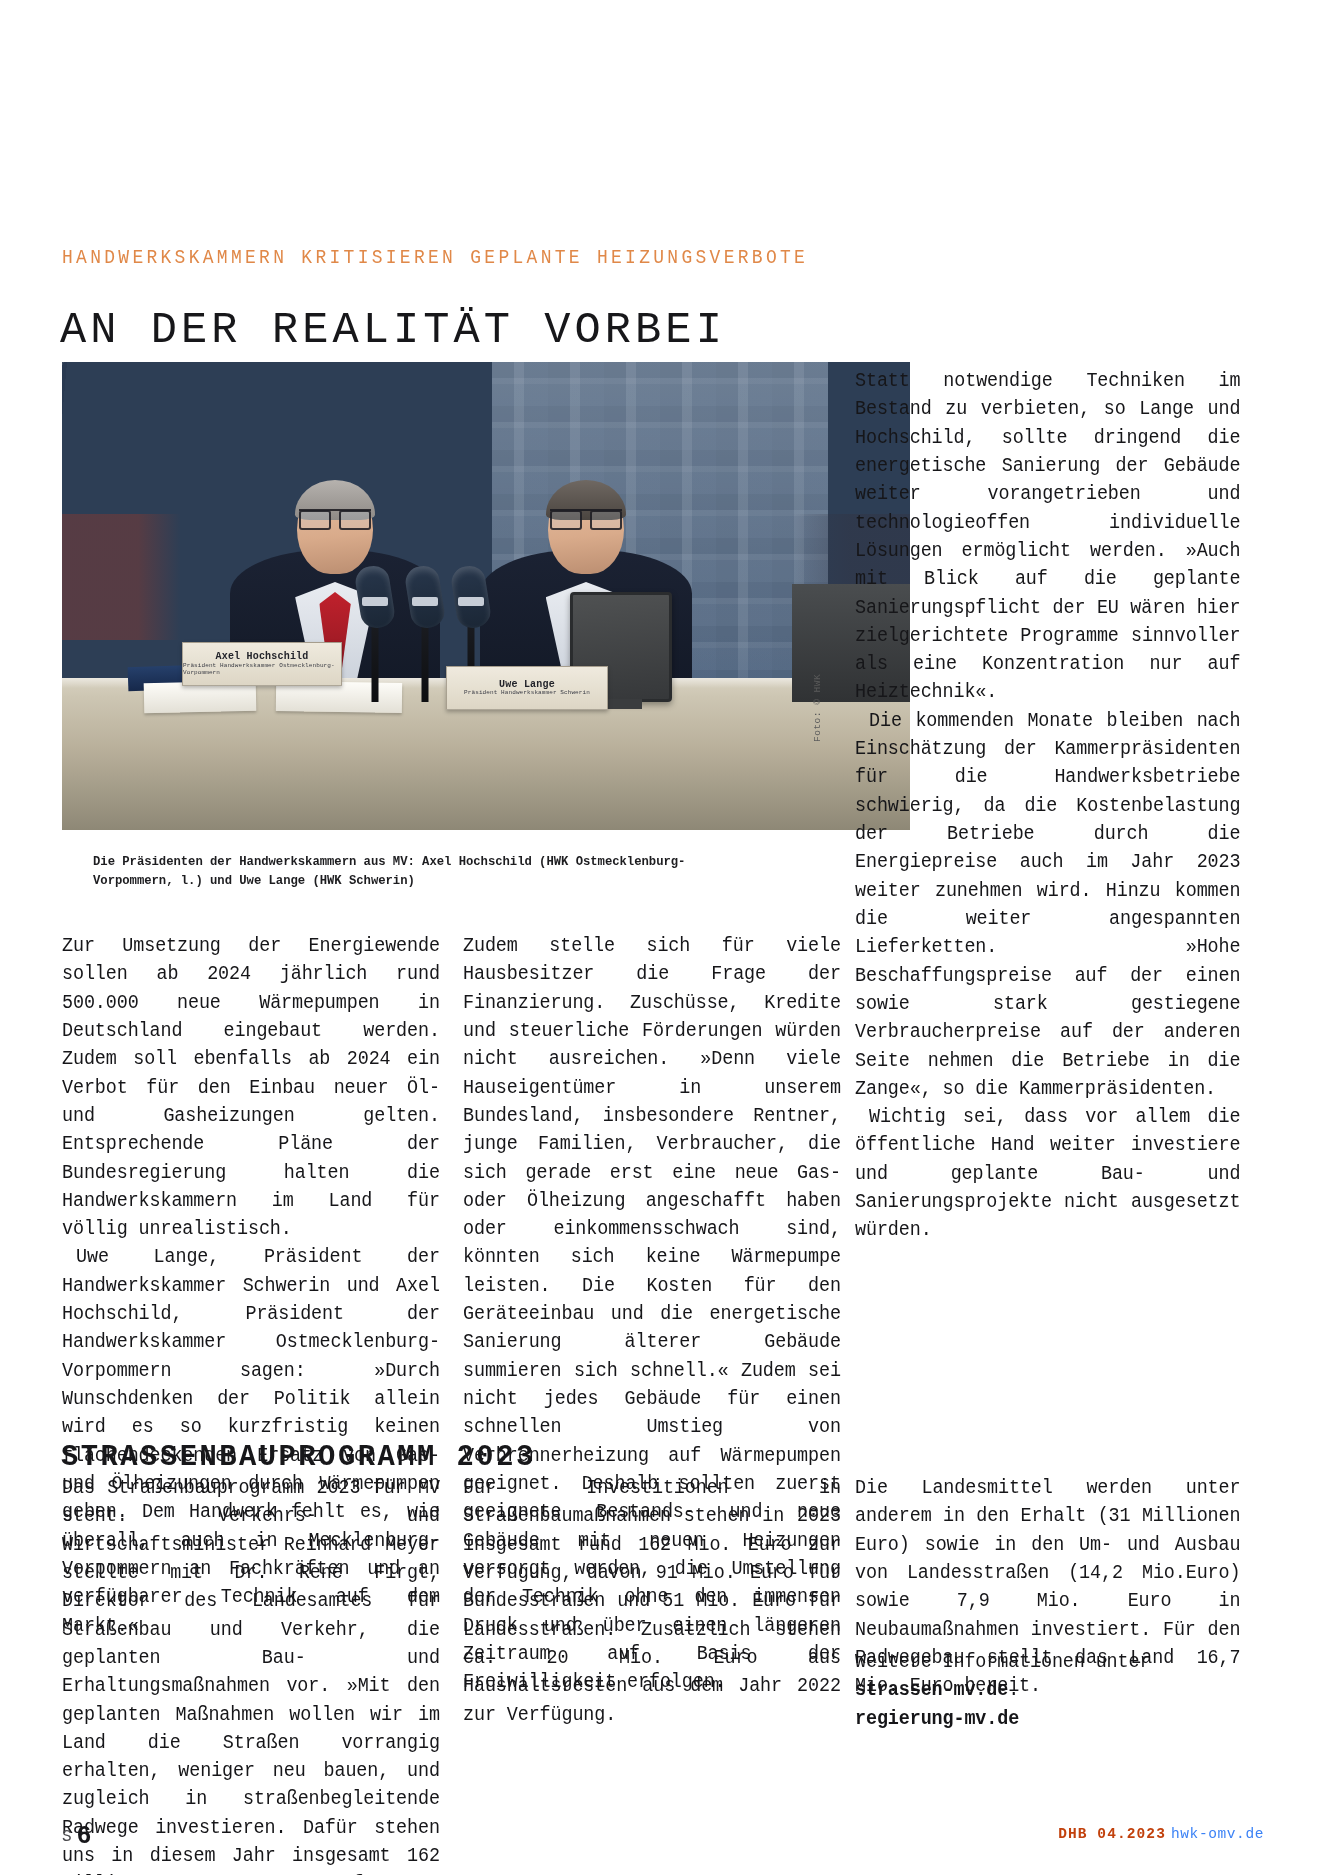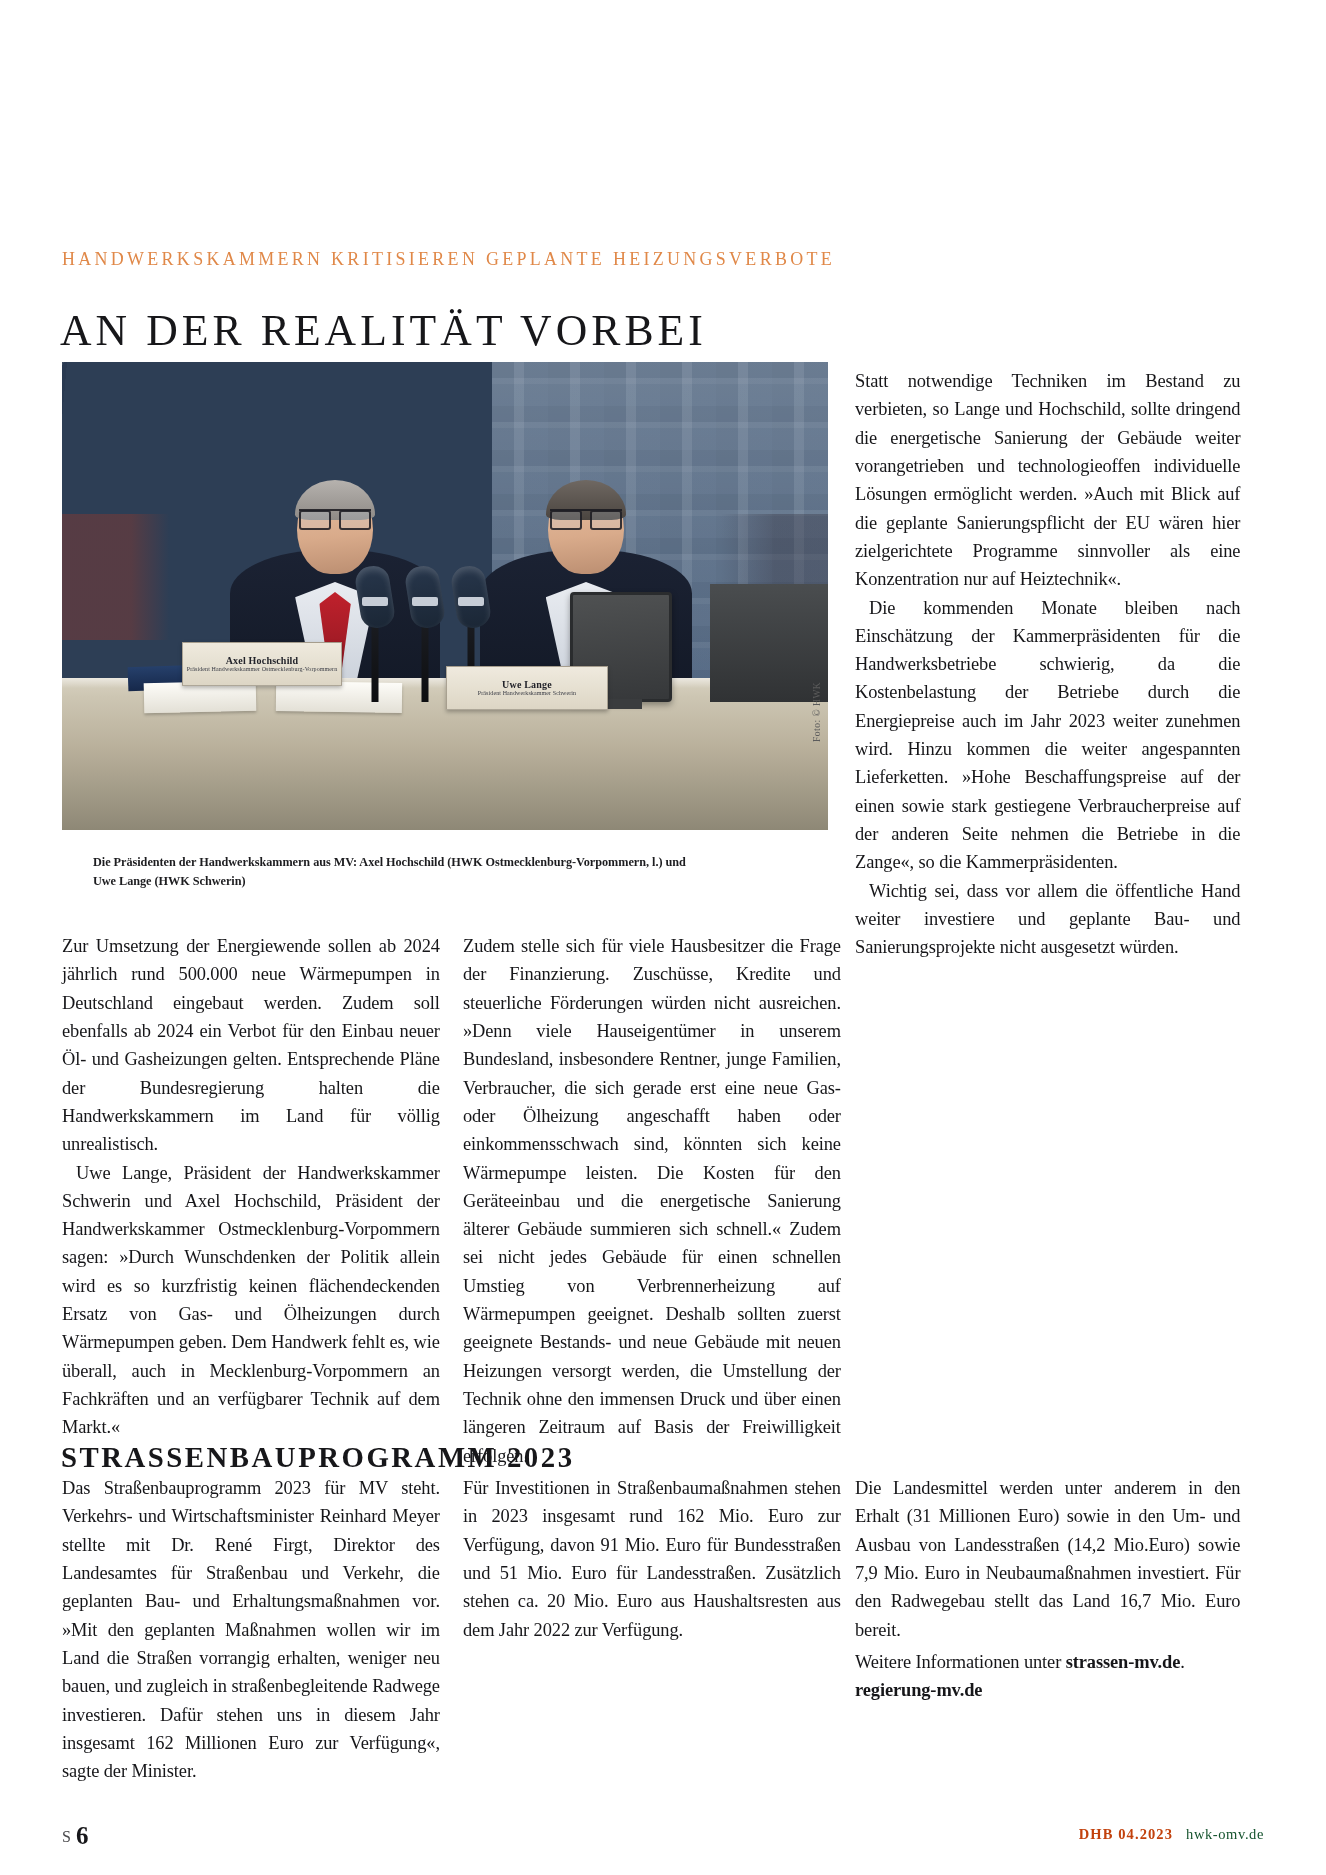--- a/index.html
+++ b/index.html
@@ -8,21 +8,21 @@
     padding: 0;
     background: #ffffff;
   }
 
   .page {
     position: relative;
     width: 1326px;
     height: 1875px;
     background: #ffffff;
     overflow: hidden;
-    font-family: Liberation Serif, serif;
+    font-family: Liberation Mono, monospace;
     -webkit-font-smoothing: antialiased;
   }
 
   
 
   
   .kicker {
     position: absolute;
     left: 62px;
     top: 248px;
@@ -50,21 +50,21 @@
     white-space: nowrap;
     transform: scaleX(0.97);
     transform-origin: left center;
   }
 
   
   .photo-wrap {
     position: absolute;
     left: 62px;
     top: 362px;
-    width: 766px;
+    width: 848px;
     height: 468px;
     overflow: hidden;
     background: #2d3e55;
   }
   .photo {
     position: absolute;
     inset: 0;
     
     background:
       
@@ -410,22 +410,22 @@
     top: 1826px;
     white-space: nowrap;
     font-size: 14.5px;
     letter-spacing: 1.1px;
   }
   .footer-right .f-issue {
     font-weight: bold;
     color: #c2410c;
   }
   .footer-right .f-url {
-    color: #14532d;
-    margin-left: 13px;
+    color: #3b82f6;
+    margin-left: 5px;
     letter-spacing: .6px;
   }
 </style>
 </head>
 <body>
 
 <div class="page">
 
   <div class="kicker">HANDWERKSKAMMERN KRITISIEREN GEPLANTE HEIZUNGSVERBOTE</div>
 

